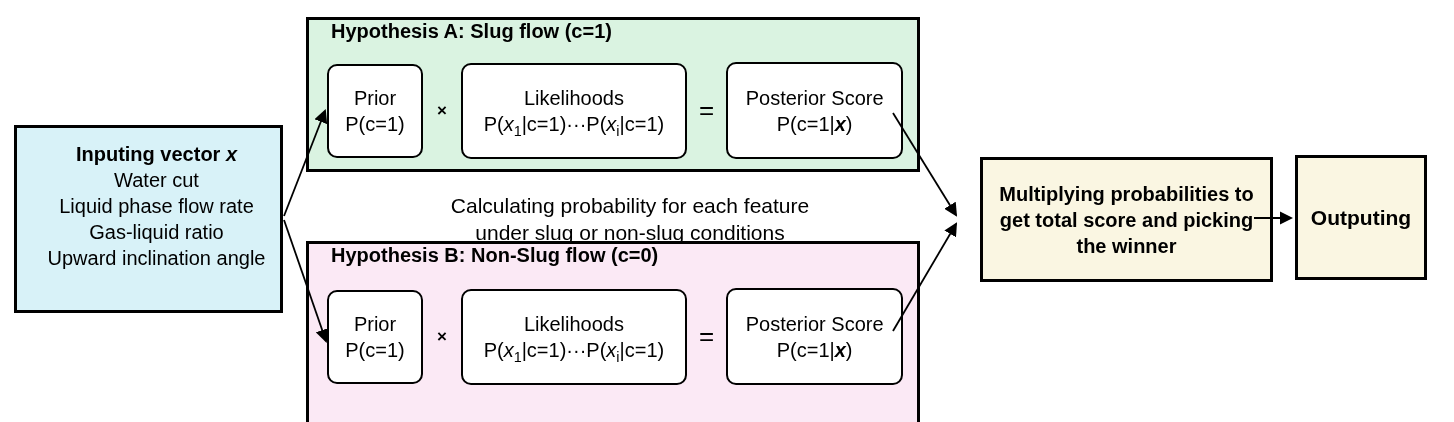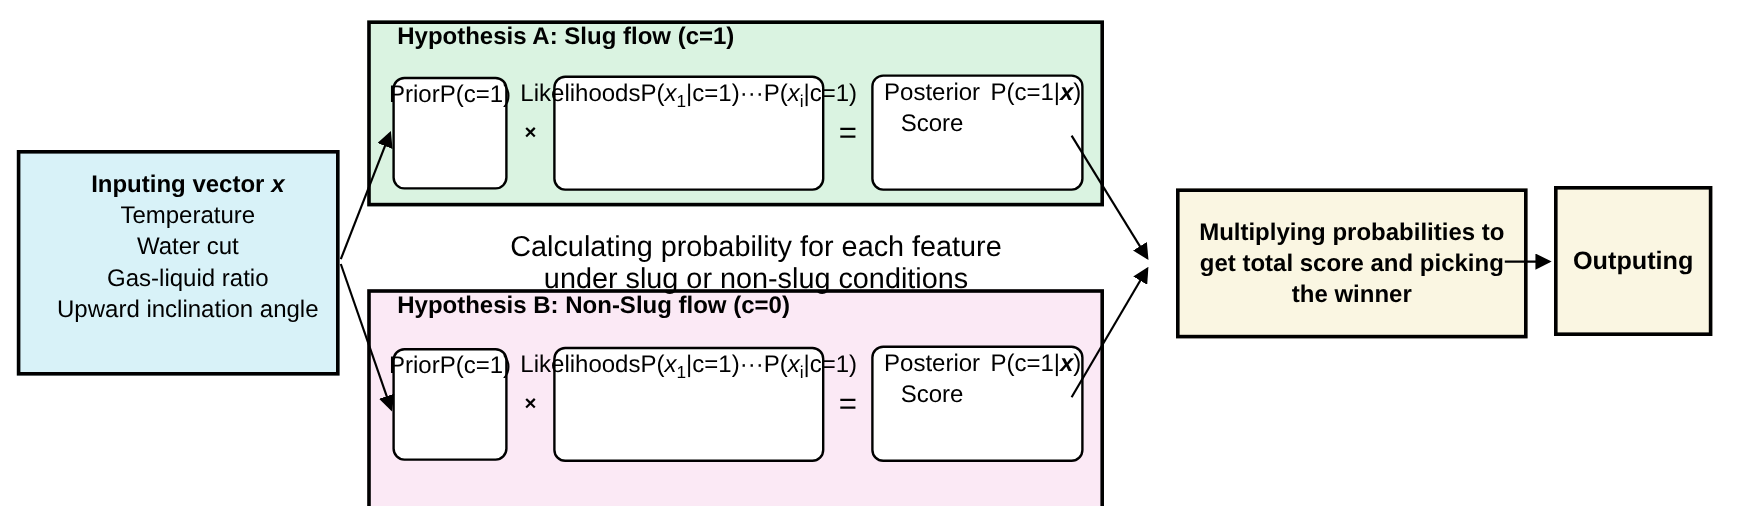--- a/index.html
+++ b/index.html
@@ -16,55 +16,55 @@
   .input-item  { font-size:20px; line-height:26px; white-space:nowrap; }
 
   
   .hyp { left:306px; width:614px; }
   .hyp-a { top:17px;  height:155px; background:var(--hyp-a-fill,#daf3e1); }
   .hyp-b { top:241px; height:189px; background:var(--hyp-b-fill,#fbe9f5); }
   .hyp-title { font-size:20px; font-weight:bold; margin:0 0 0 22px; }
   .hyp-row { position:absolute; left:18px; right:10px; top:42px; display:flex; align-items:center; }
   .hyp-b .hyp-row { top:44px; }
   .inner { background:#fff; border:2.5px solid #000; border-radius:10px; box-sizing:border-box;
-    display:flex; justify-content:center; text-align:center;
+    display:flex; flex-direction:column; justify-content:center; text-align:center;
     font-size:20px; line-height:26px; }
   .prior-box { width:96px;  height:94px; }
   .like-box  { width:226px; height:96px; }
   .post-box  { width:177px; height:97px; }
   .op-times { font-size:17px; font-weight:bold; margin:0 14px; }
   .op-eq    { font-size:26px; font-weight:normal; margin:0 12px; }
   .it  { font-style:italic; }
   .bit { font-style:italic; font-weight:bold; }
   sub { font-size:0.72em; line-height:0; }
 
   
   .middle-note { position:absolute; left:405px; top:192px; width:450px;
-    text-align:center; font-size:24px; line-height:27px; }
+    text-align:center; font-size:21px; line-height:27px; }
 
   
   .result-box { left:960px; top:157px; width:293px; height:125px;
     background:var(--result-fill,#faf6e2); display:flex; align-items:center; justify-content:center;
     text-align:center; font-size:20px; font-weight:bold; line-height:26px; padding:0 4px;margin-left:20px; }
   .output-box { left:1295px; top:155px; width:132px; height:125px;
     background:var(--result-fill,#faf6e2); display:flex; align-items:center; justify-content:center;
     font-size:21px; font-weight:bold; }
 
   .connectors { position:absolute; left:0; top:0; width:1454px; height:422px;
     z-index:5; pointer-events:none; }
 </style>
 </head>
 <body>
 
 <div class="canvas">
 
   <div class="box input-box">
     <div class="input-title"><span>Inputing vector </span><span class="bit">x</span></div>
-    <div class="input-item">Temperature</div>
     <div class="input-item">Water cut</div>
+    <div class="input-item">Liquid phase flow rate</div>
     <div class="input-item">Gas-liquid ratio</div>
     <div class="input-item">Upward inclination angle</div>
   </div>
 
   <div class="box hyp hyp-a">
     <div class="hyp-title">Hypothesis A: Slug flow (c=1)</div>
     <div class="hyp-row">
       <div class="inner prior-box">
         <div>Prior</div>
         <div>P(c=1)</div>

